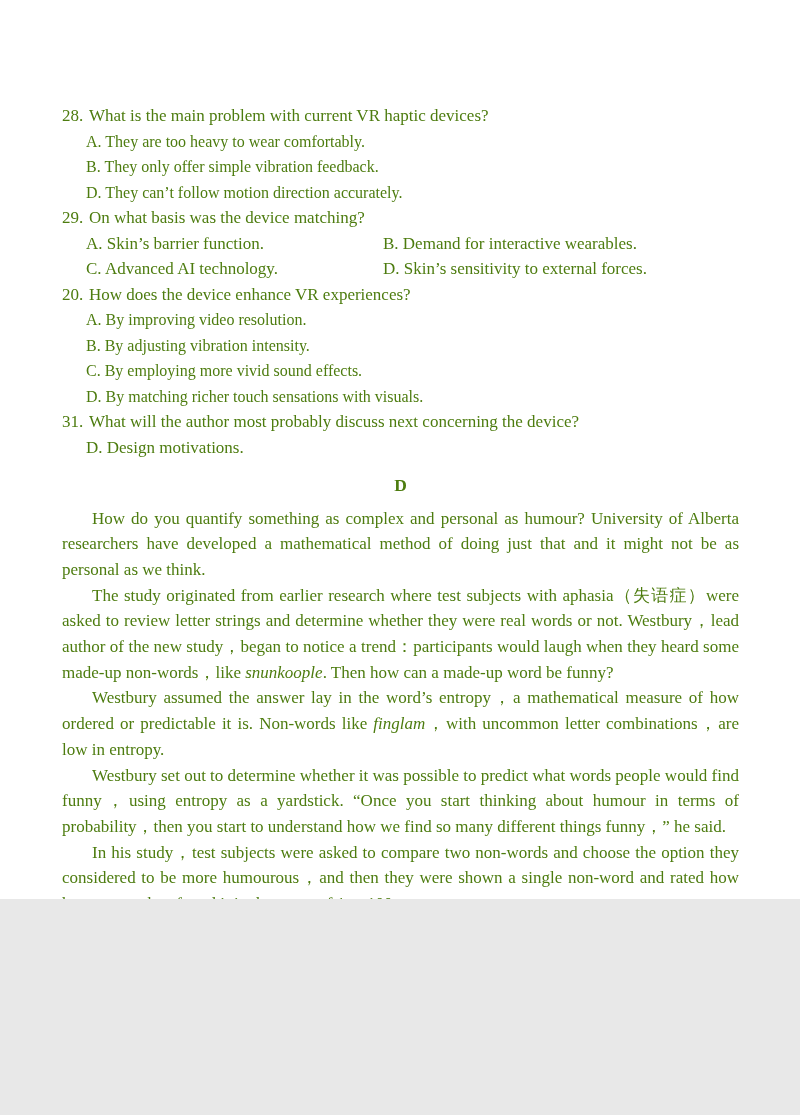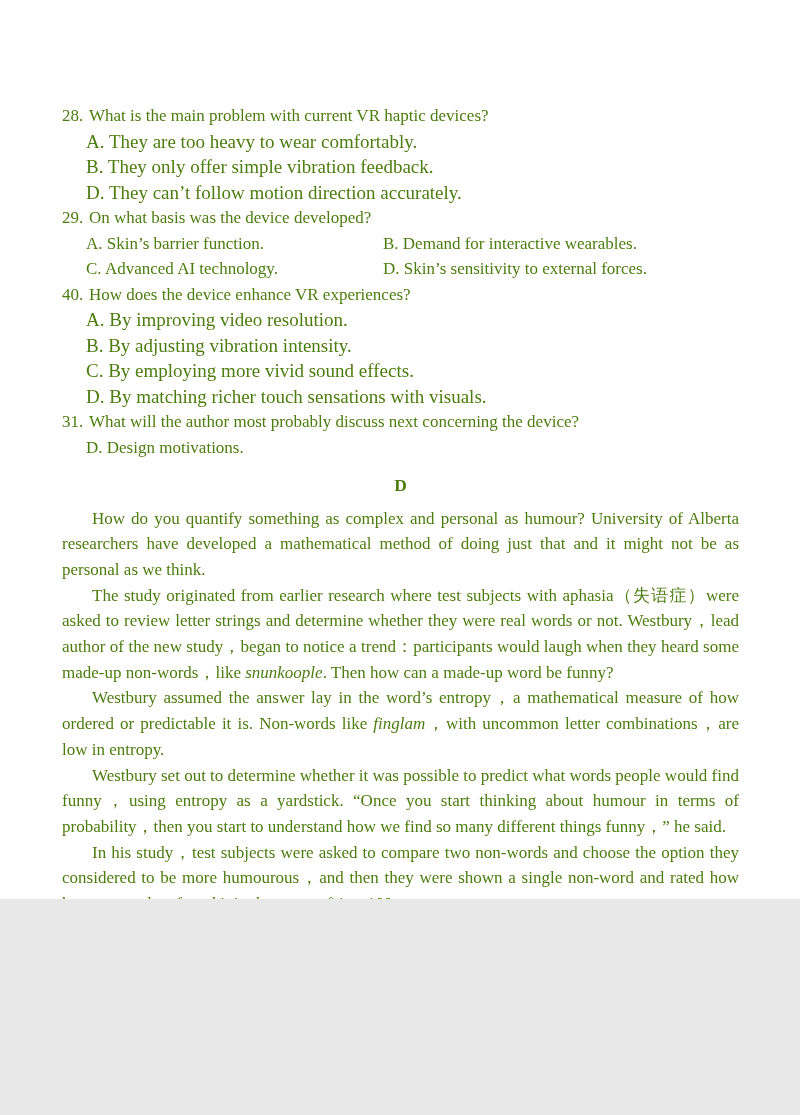--- a/index.html
+++ b/index.html
@@ -24,21 +24,21 @@
     margin: 0;
     font-size: 17px;
     line-height: 25.5px;
     padding-left: 27px;
     text-indent: -27px;
   }
   .q-num { display: inline-block; width: 27px; text-indent: 0; }
   .opt {
     margin: 0;
     padding-left: 24px;
-    font-size: 19px;
+    font-size: 16px;
     line-height: 25.5px;
   }
   .opt-row {
     display: flex;
     padding-left: 24px;
     font-size: 17px;
     line-height: 25.5px;
   }
   .opt-row .col-a { flex: none; width: 297px; }
   .opt-row .col-b { flex: none; }
@@ -75,33 +75,33 @@
   <main class="content">
 
     <section>
       <p class="q-line"><span class="q-num">28.</span><span>What is the main problem with current VR haptic devices?</span></p>
       <p class="opt">A. They are too heavy to wear comfortably.</p>
       <p class="opt">B. They only offer simple vibration feedback.</p>
       <p class="opt">D. They can’t follow motion direction accurately.</p>
     </section>
 
     <section>
-      <p class="q-line"><span class="q-num">29.</span><span>On what basis was the device developed?</span></p>
+      <p class="q-line"><span class="q-num">29.</span><span>On what basis was the device matching?</span></p>
       <div class="opt-row">
         <span class="col-a">A. Skin’s barrier function.</span>
         <span class="col-b">B. Demand for interactive wearables.</span>
       </div>
       <div class="opt-row">
         <span class="col-a">C. Advanced AI technology.</span>
         <span class="col-b">D. Skin’s sensitivity to external forces.</span>
       </div>
     </section>
 
     <section>
-      <p class="q-line"><span class="q-num">40.</span><span>How does the device enhance VR experiences?</span></p>
+      <p class="q-line"><span class="q-num">20.</span><span>How does the device enhance VR experiences?</span></p>
       <p class="opt">A. By improving video resolution.</p>
       <p class="opt">B. By adjusting vibration intensity.</p>
       <p class="opt">C. By employing more vivid sound effects.</p>
       <p class="opt">D. By matching richer touch sensations with visuals.</p>
     </section>
 
     <section>
       <p class="q-line"><span class="q-num">31.</span><span>What will the author most probably discuss next concerning the device?</span></p>
       <div class="opt-row">
       </div>

